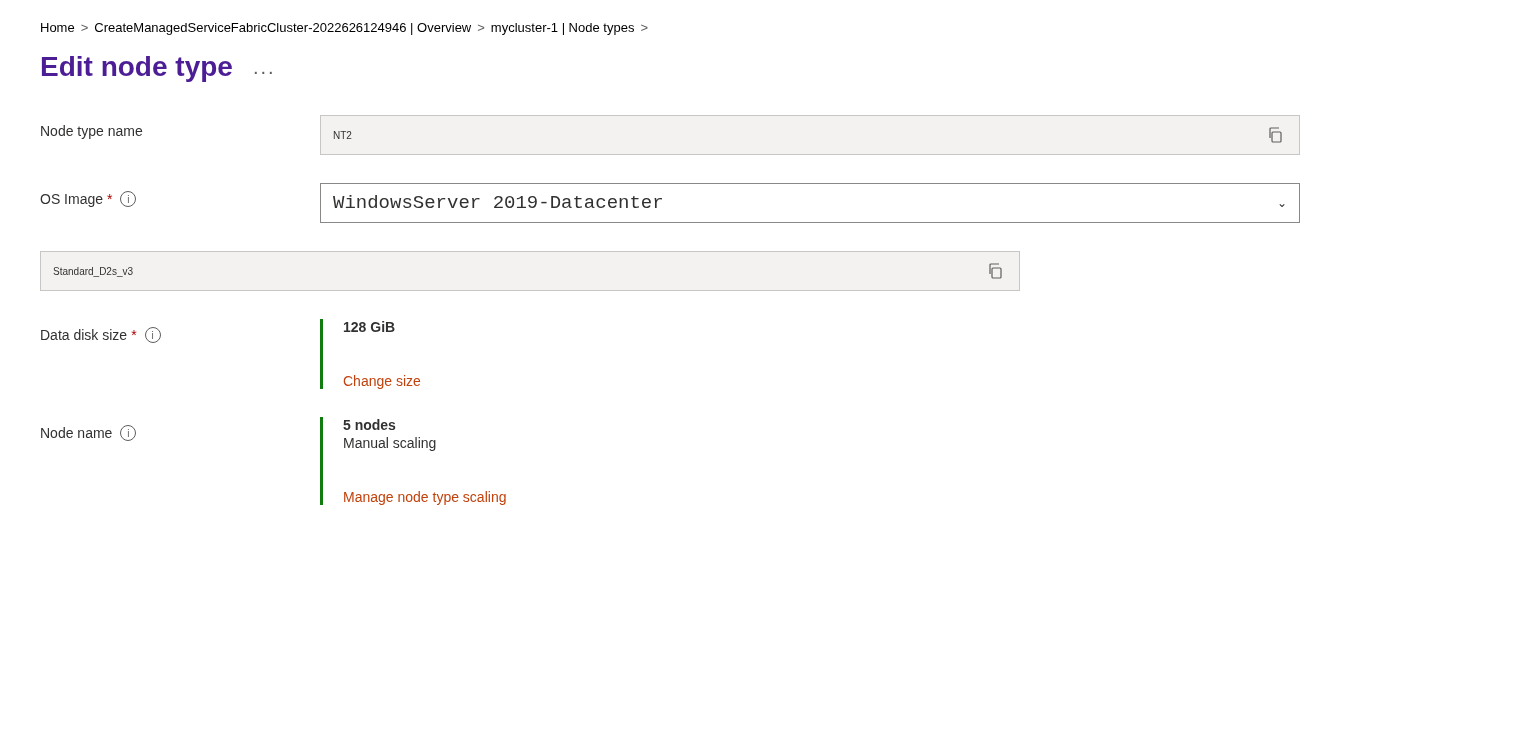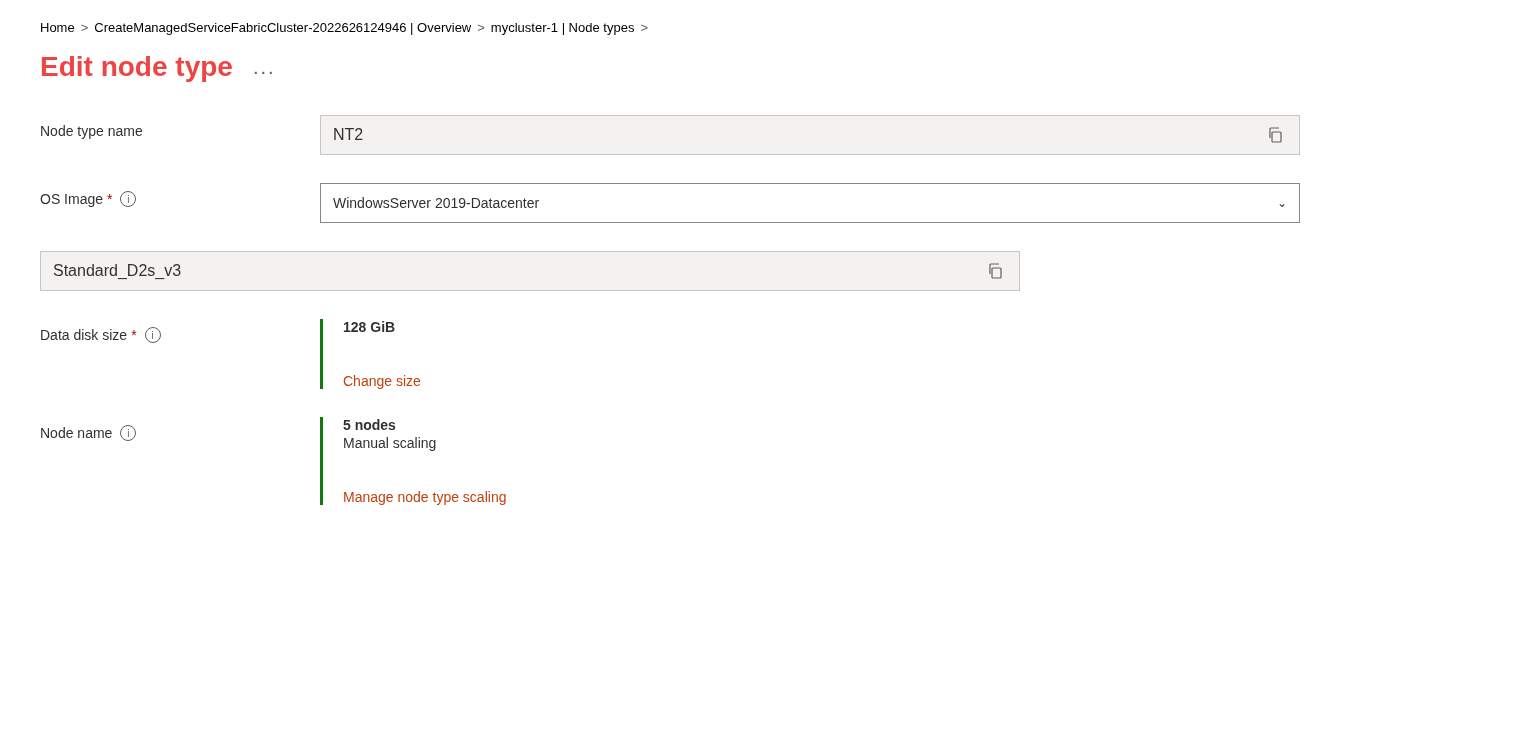--- a/index.html
+++ b/index.html
@@ -46,21 +46,21 @@
     
     .page-title-row {
       display: flex;
       align-items: center;
       margin-bottom: 32px;
     }
 
     .page-title {
       font-size: 28px;
       font-weight: 600;
-      color: #ef4444;
+      color: #4c1d95;
       margin-right: 12px;
     }
 
     .more-button {
       background: none;
       border: none;
       font-size: 20px;
       color: #605e5c;
       cursor: pointer;
       letter-spacing: 2px;
@@ -119,21 +119,21 @@
       background: #f3f2f1;
       border: 1px solid #c8c6c4;
       height: 40px;
       padding: 0 12px;
       width: 100%;
       max-width: 980px;
     }
 
     .input-readonly-text {
       flex: 1;
-      font-size: 16px;
+      font-size: 10px;
       color: #323130;
     }
 
     .copy-icon {
       display: flex;
       align-items: center;
       justify-content: center;
       cursor: pointer;
       color: #605e5c;
       padding: 4px;
@@ -147,22 +147,23 @@
       border: 1px solid #8a8886;
       height: 40px;
       padding: 0 12px;
       width: 100%;
       max-width: 980px;
       cursor: pointer;
     }
 
     .dropdown-text {
       flex: 1;
-      font-size: 14px;
-      color: #323130;
+      font-size: 19px;
+      color: #323130;
+      font-family: Liberation Mono, monospace;
     }
 
     .dropdown-arrow {
       font-size: 12px;
       color: #323130;
     }
 
     
     .data-display {
       border-left: 3px solid #107c10;

